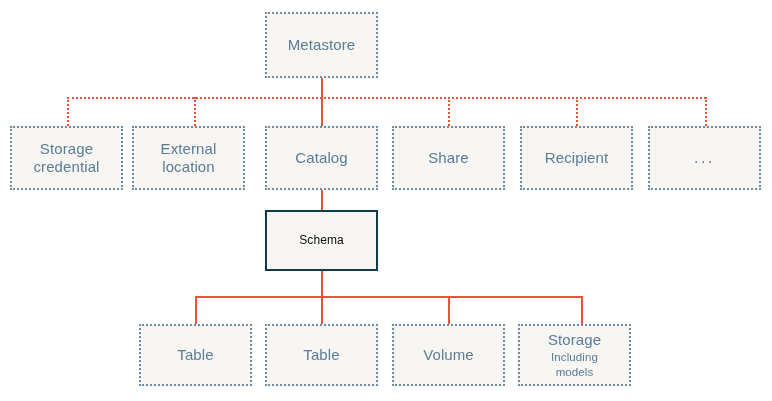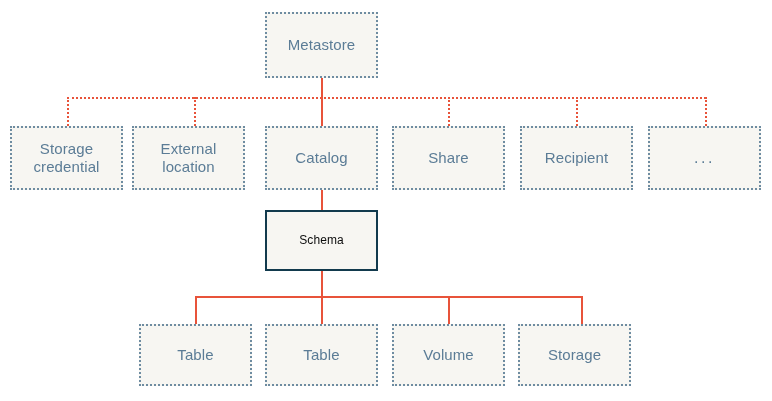--- a/index.html
+++ b/index.html
@@ -151,15 +151,17 @@
   <div class="node" style="left:265px; top:324px; width:113px; height:62px;">
     <span class="label">Table</span>
   </div>
 
   <div class="node" style="left:392px; top:324px; width:113px; height:62px;text-align:right;">
     <span class="label">Volume</span>
   </div>
 
   <div class="node" style="left:518px; top:324px; width:113px; height:62px;">
     <span class="label">Storage</span>
+    <span class="sublabel">Including
+models</span>
   </div>
 
 </div>
 
 </body></html>

